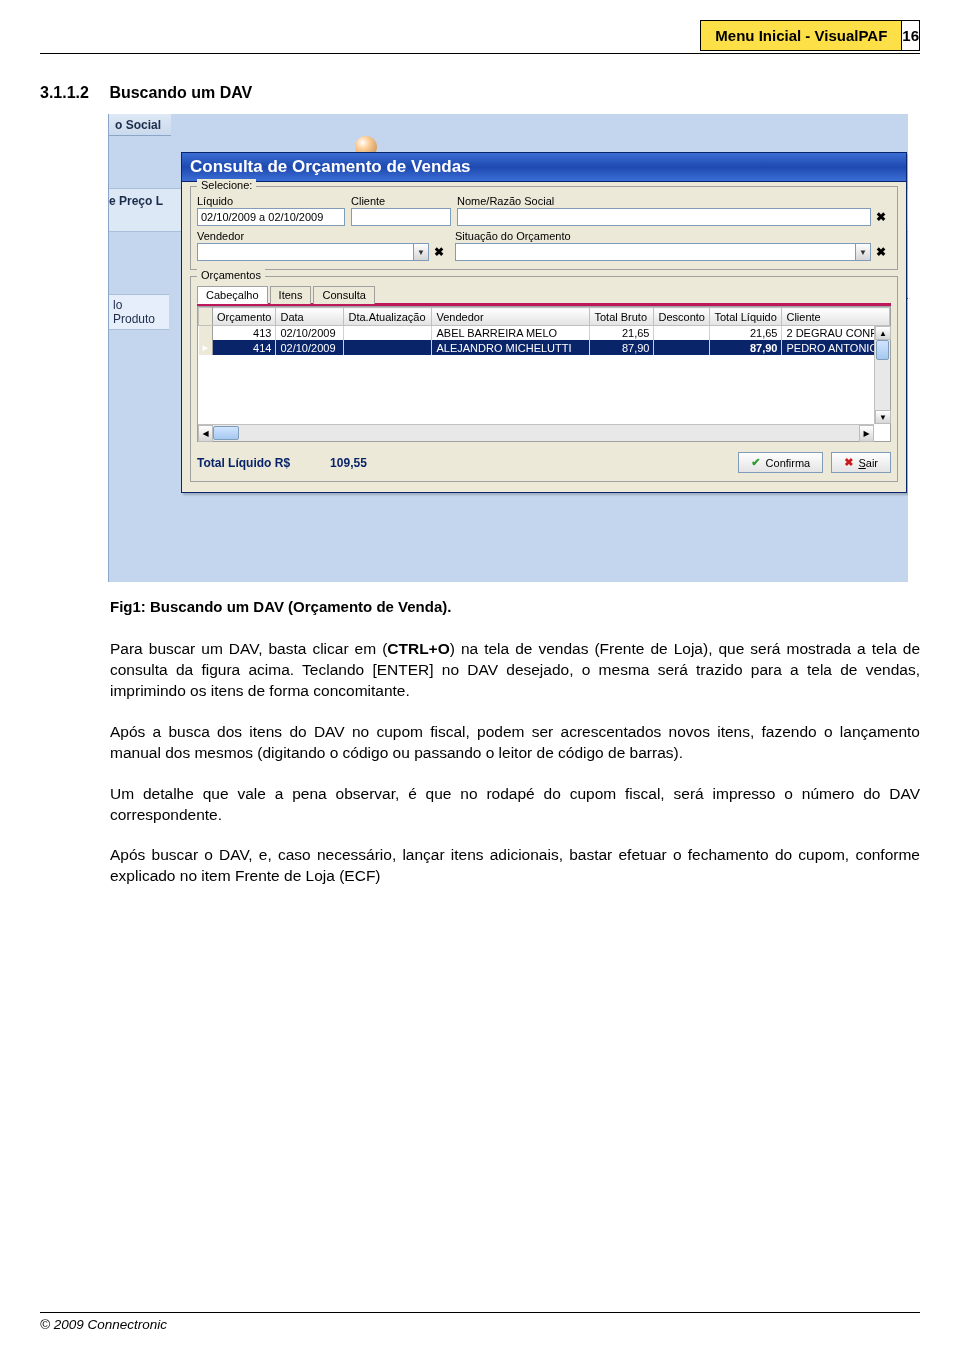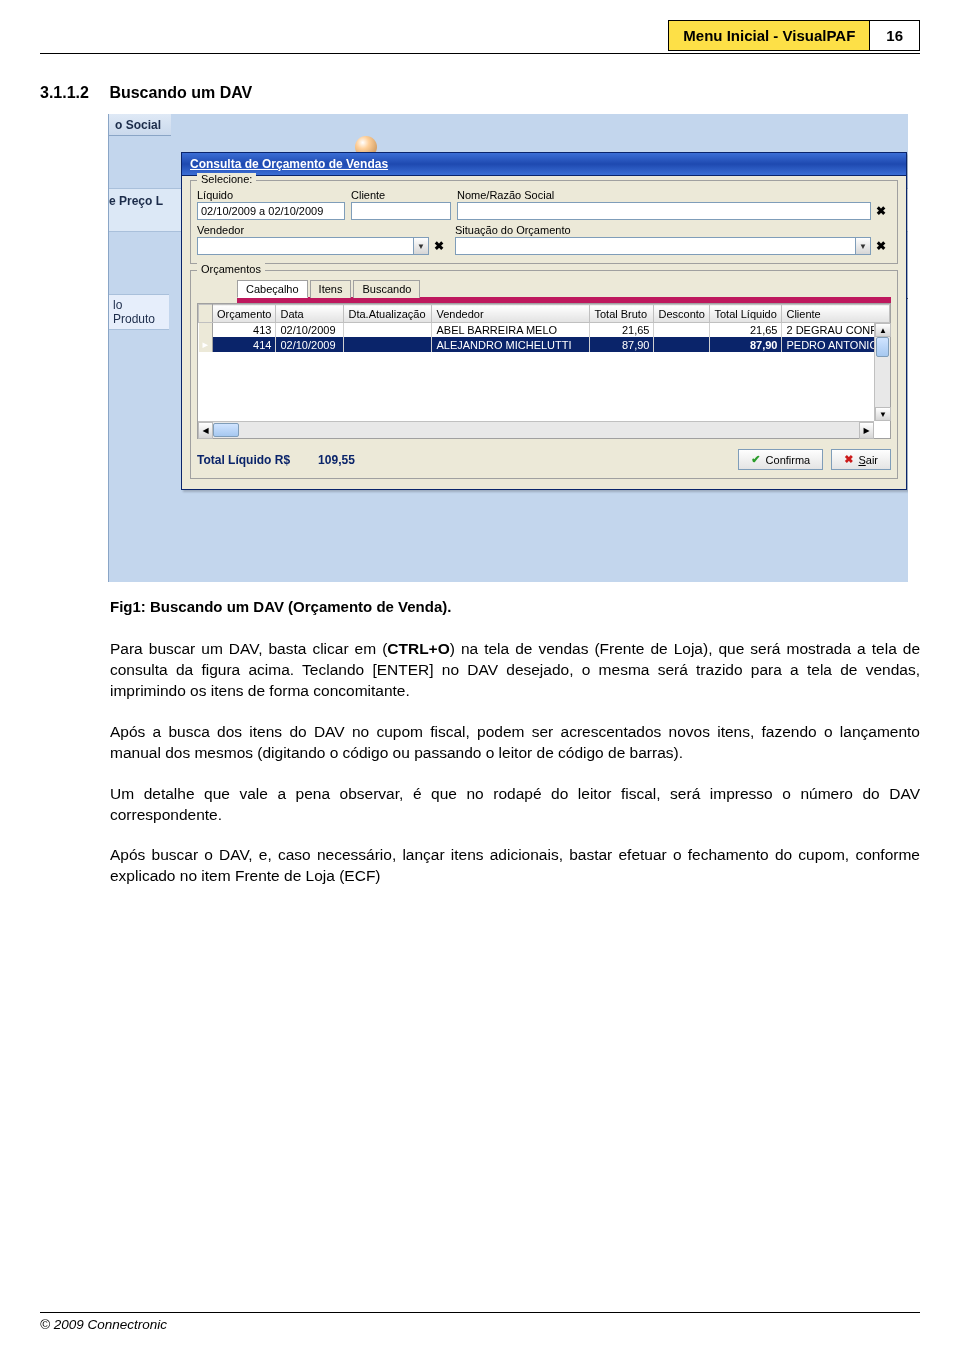--- a/index.html
+++ b/index.html
@@ -32,21 +32,21 @@
   .header-title {
     border: 1px solid #000;
     border-right: none;
     padding: 6px 14px;
     font-weight: bold;
     font-size: 15px;
     background: #fde047;
   }
   .header-num {
     border: 1px solid #000;
-    padding: 6px 16px;
+    padding: 6px 0;
     font-weight: bold;
     font-size: 15px;
     background: #fff;
   }
   .section-head {
     font-weight: bold;
     font-size: 16px;
     margin: 0 0 12px 0;
   }
   .section-head .num { margin-right: 16px; }
@@ -123,24 +123,23 @@
     background: #ece9d8;
     border: 1px solid #0a246a;
     font-family: Tahoma, Arial, sans-serif;
     font-size: 11px;
     box-shadow: 2px 2px 2px rgba(0,0,0,.2);
   }
   .titlebar {
     background: linear-gradient(#3b6ed5,#1e49b0 50%,#3b6ed5);
     color: #fff;
     font-weight: bold;
-    font-size: 12px;
+    font-size: 17px;
     padding: 4px 8px;
     border-bottom: 1px solid #0a246a;
-    text-decoration: underline;
   }
   .dlg-body { padding: 4px 8px; }
   .fieldset {
     border: 1px solid #a0a0a0;
     padding: 6px 6px 8px 6px;
     margin-bottom: 6px;
     position: relative;
   }
   .fieldset-legend {
     position: absolute;
@@ -170,22 +169,21 @@
   }
   .xbtn {
     width: 20px; height: 18px;
     display:flex; align-items:center; justify-content:center;
     font-weight: bold; font-size: 12px; color:#000;
   }
 
   .tabs {
     display:flex;
     margin-top: 2px;
-    border-bottom: 6px solid #be185d;
-    margin-left: 40px;
+    border-bottom: 3px solid #be185d;
   }
   .tab {
     border:1px solid #a0a0a0;
     border-bottom:none;
     background:#ece9d8;
     padding: 2px 8px;
     margin-right: 2px;
     font-size: 11px;
     position: relative;
     top: 1px;
@@ -228,21 +226,21 @@
     background:#e8e8e8; border-top:1px solid #c0c0c0;
   }
   .grid-scroll-h .arrow { position:absolute; top:0; height:17px; width:15px; background:linear-gradient(#fff,#d6d6d6); border:1px solid #bcbcbc; font-size:8px; display:flex;align-items:center;justify-content:center;}
   .grid-scroll-h .arrow.l{left:0;} .grid-scroll-h .arrow.r{right:0;}
   .grid-scroll-h .thumb{position:absolute; left:15px; top:1px; bottom:1px; width:26px; background:linear-gradient(#d0e4ff,#a6c8f0); border:1px solid #7f9db9; border-radius:2px;}
 
   .footer-row {
     display:flex; align-items:center; justify-content:space-between;
     margin-top: 10px;
   }
-  .total { font-weight:bold; color:#0a246a; font-size:12px; display:flex; gap:28px;}
+  .total { font-weight:bold; color:#0a246a; font-size:12px; display:flex; gap:40px;}
   .btnrow { display:flex; gap:8px; }
   .winbtn {
     border:1px solid #7f9db9;
     background: linear-gradient(#fefefe,#e4e4e4);
     padding: 3px 12px;
     display:flex; align-items:center; gap:5px;
     font-size:11px;
   }
   .ico-check { color:#2a9d2a; font-weight:bold; }
   .ico-x { color:#cc1b1b; font-weight:bold; }
@@ -337,21 +335,21 @@
                 </div>
               </div>
             </div>
           </div>
 
           <div class="fieldset">
             <span class="fieldset-legend">Orçamentos</span>
             <div class="tabs">
               <div class="tab active">Cabeçalho</div>
               <div class="tab">Itens</div>
-              <div class="tab">Buscando</div>
+              <div class="tab">Consulta</div>
             </div>
             <div class="grid">
               <table>
                 <thead>
                   <tr>
                     <th class="rowhdr"></th>
                     <th style="width:60px;">Orçamento</th>
                     <th style="width:68px;">Data</th>
                     <th style="width:88px;">Dta.Atualização</th>
                     <th style="width:158px;">Vendedor</th>
@@ -421,18 +419,18 @@
       </div>
     </div>
   </div>
 
   <div class="caption">Fig1: Buscando um DAV (Orçamento de Venda).</div>
 
   <p class="para">
     <span>Para buscar um DAV, basta clicar em (</span><b>CTRL+O</b><span>) na tela de vendas (Frente de Loja), que será mostrada a tela de consulta da figura acima. Teclando [ENTER] no DAV desejado, o mesma será trazido para a tela de vendas, imprimindo os itens de forma concomitante.</span>
   </p>
   <p class="para">Após a busca dos itens do DAV no cupom fiscal, podem ser acrescentados novos itens, fazendo o lançamento manual dos mesmos (digitando o código ou passando o leitor de código de barras).</p>
-  <p class="para">Um detalhe que vale a pena observar, é que no rodapé do leitor fiscal, será impresso o número do DAV correspondente.</p>
+  <p class="para">Um detalhe que vale a pena observar, é que no rodapé do cupom fiscal, será impresso o número do DAV correspondente.</p>
   <p class="para">Após buscar o DAV, e, caso necessário, lançar itens adicionais, bastar efetuar o fechamento do cupom, conforme explicado no item Frente de Loja (ECF)</p>
 
   <div class="footer-page">© 2009 Connectronic</div>
 
 </div>
 
 </body></html>

